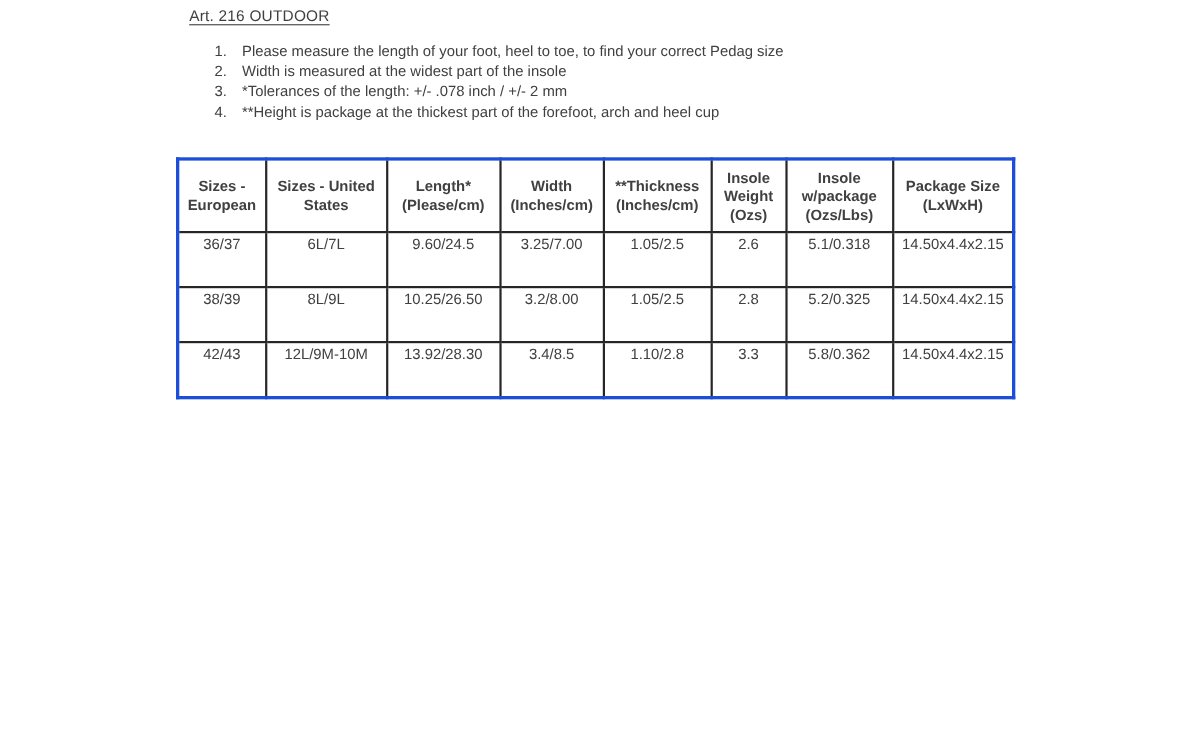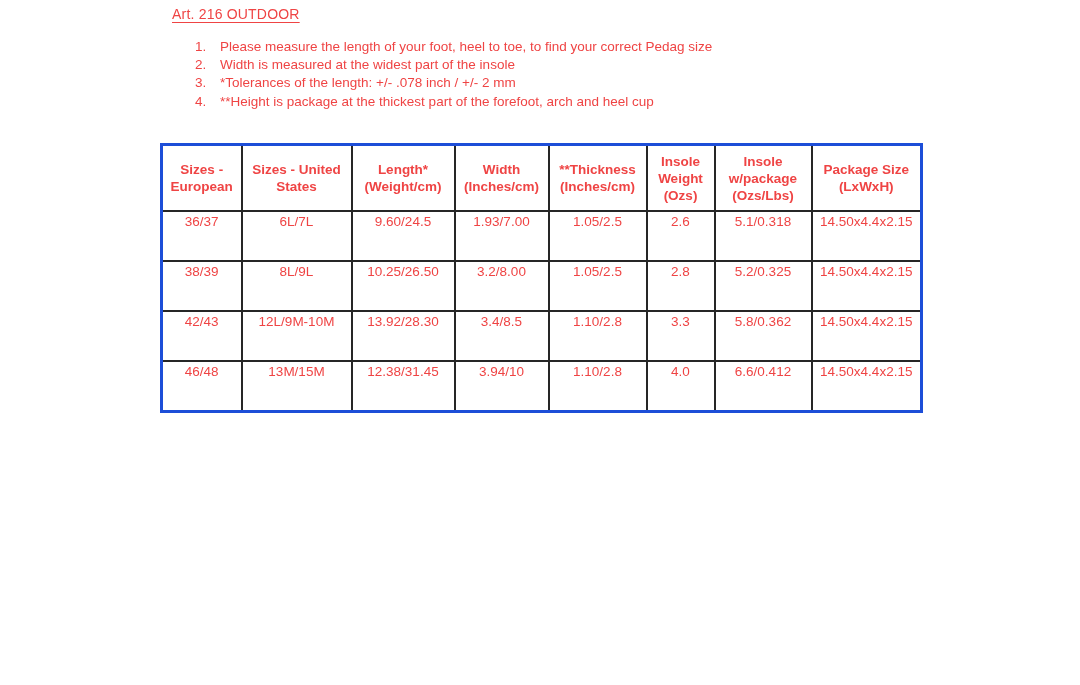--- a/index.html
+++ b/index.html
@@ -2,21 +2,21 @@
 <html><head>
 <meta charset="utf-8">
 <style>
   html, body { margin: 0; padding: 0; background: #ffffff; }
   .page {
     position: relative;
     width: 1080px;
     height: 685px;
     background: #ffffff;
     font-family: "Liberation Sans", sans-serif;
-    color: #ef4444;
+    color: #404040;
     overflow: hidden;
   }
   .doc-title {
     position: absolute;
     left: 172px;
     top: 6px;
     font-size: 14px;
     font-weight: normal;
     text-decoration: underline;
     text-underline-offset: 3px;
@@ -108,34 +108,34 @@
         <col style="width:94px">
       <col style="width:98px">
         <col style="width:68px">
         <col style="width:97px">
         <col style="width:110px">
     </colgroup>
     <thead>
       <tr>
         <th>Sizes - European</th>
         <th>Sizes - United States</th>
-        <th>Length* (Weight/cm)</th>
+        <th>Length* (Please/cm)</th>
         <th>Width (Inches/cm)</th>
         <th>**Thickness (Inches/cm)</th>
         <th>Insole Weight (Ozs)</th>
         <th>Insole w/package (Ozs/Lbs)</th>
         <th>Package Size (LxWxH)</th>
       </tr>
     </thead>
     <tbody>
       <tr>
         <td>36/37</td>
         <td>6L/7L</td>
         <td>9.60/24.5</td>
-        <td>1.93/7.00</td>
+        <td>3.25/7.00</td>
         <td>1.05/2.5</td>
         <td>2.6</td>
         <td>5.1/0.318</td>
         <td>14.50x4.4x2.15</td>
       </tr>
       <tr>
         <td>38/39</td>
         <td>8L/9L</td>
         <td>10.25/26.50</td>
         <td>3.2/8.00</td>
@@ -147,26 +147,16 @@
       <tr>
         <td>42/43</td>
         <td>12L/9M-10M</td>
         <td>13.92/28.30</td>
         <td>3.4/8.5</td>
         <td>1.10/2.8</td>
         <td>3.3</td>
         <td>5.8/0.362</td>
         <td>14.50x4.4x2.15</td>
       </tr>
-      <tr>
-        <td>46/48</td>
-        <td>13M/15M</td>
-        <td>12.38/31.45</td>
-        <td>3.94/10</td>
-        <td>1.10/2.8</td>
-        <td>4.0</td>
-        <td>6.6/0.412</td>
-        <td>14.50x4.4x2.15</td>
-      </tr>
     </tbody>
   </table>
 
 </div>
 
 </body></html>

